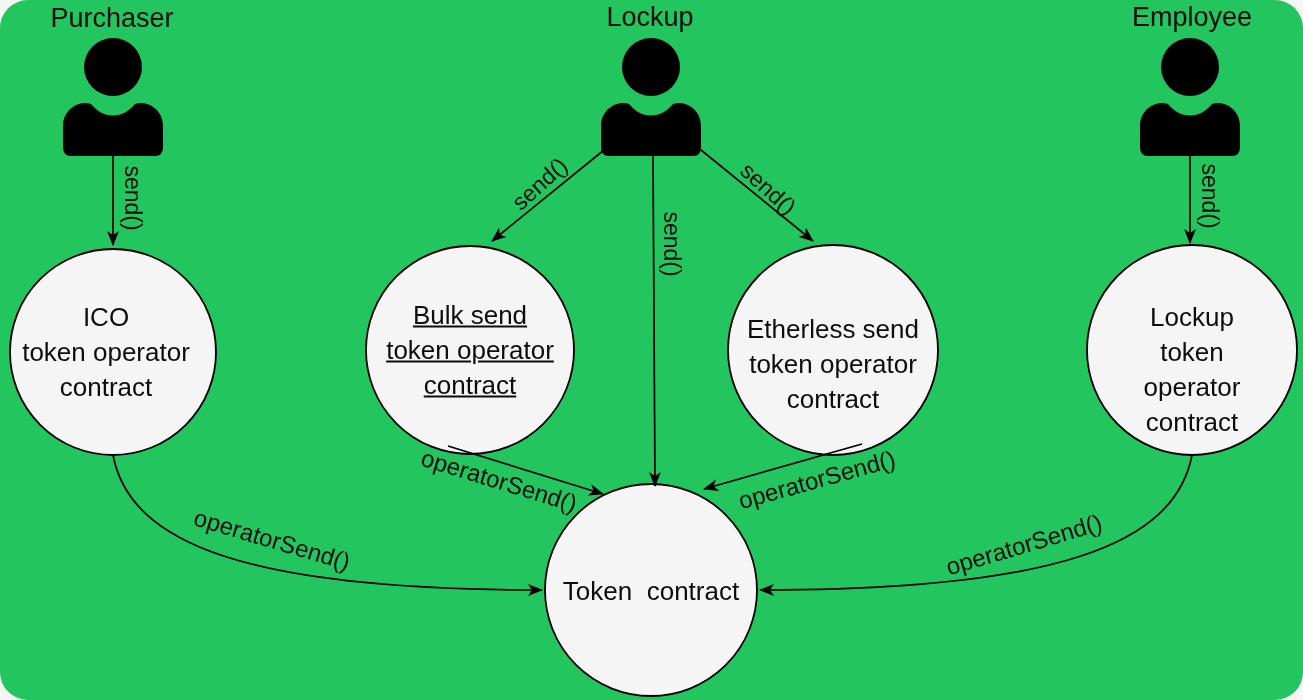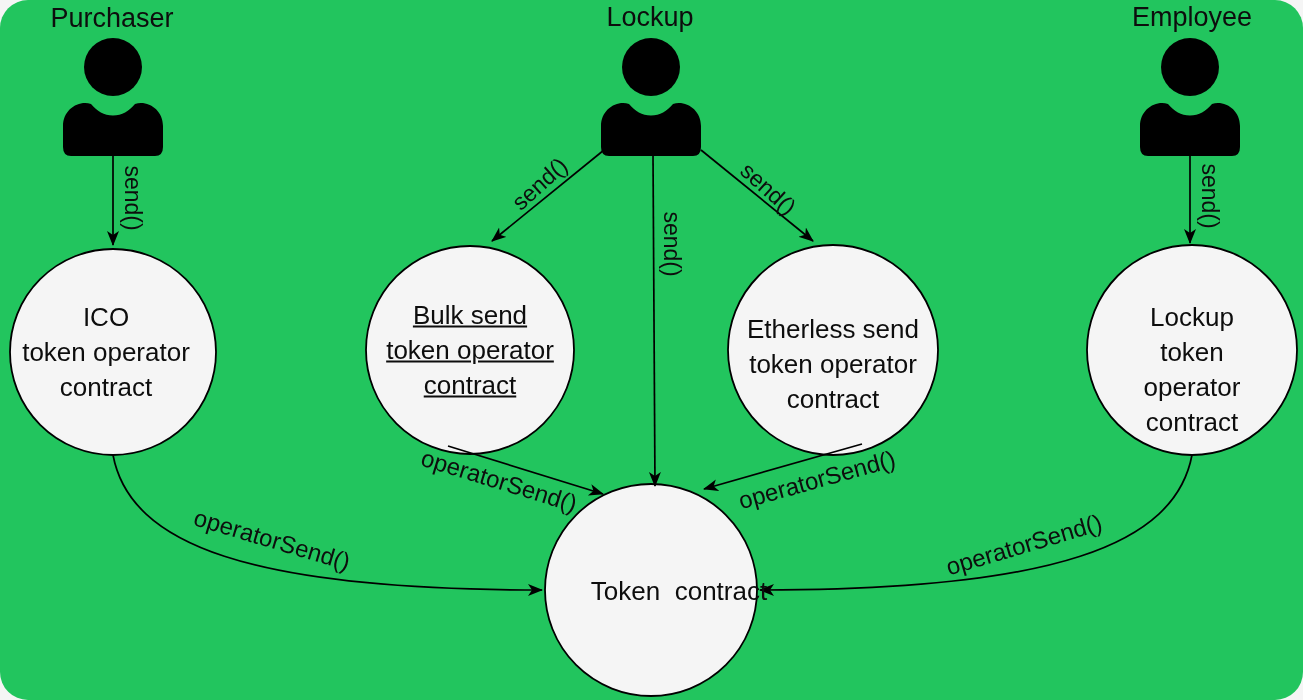--- a/index.html
+++ b/index.html
@@ -93,21 +93,21 @@
 contract</div>
   <div class="lbl node-lbl" style="left:470px; top:350px;text-decoration:underline;">Bulk send
 token operator
 contract</div>
   <div class="lbl node-lbl" style="left:833px; top:350px;margin-top:14px;">Etherless send
 token operator
 contract</div>
   <div class="lbl node-lbl" style="left:1192px; top:370px;">Lockup
 token operator
 contract</div>
-  <div class="lbl node-lbl" style="left:651px; top:591px;margin-left:28px;">Token  contract</div>
+  <div class="lbl node-lbl" style="left:651px; top:591px;">Token  contract</div>
 
   <div class="lbl edge-lbl rot90" style="left:132px; top:198px;">send()</div>
   <div class="lbl edge-lbl rotm42" style="left:540px; top:184px;">send()</div>
   <div class="lbl edge-lbl rot90" style="left:671px; top:244px;">send()</div>
   <div class="lbl edge-lbl rotp42" style="left:768px; top:189px;">send()</div>
   <div class="lbl edge-lbl rot90" style="left:1209px; top:196px;">send()</div>
 
   <div class="lbl op-lbl rotp16" style="left:272px; top:540px;">operatorSend()</div>
   <div class="lbl op-lbl rotp17" style="left:499px; top:481px;">operatorSend()</div>
   <div class="lbl op-lbl rotm16" style="left:817px; top:480px;">operatorSend()</div>

